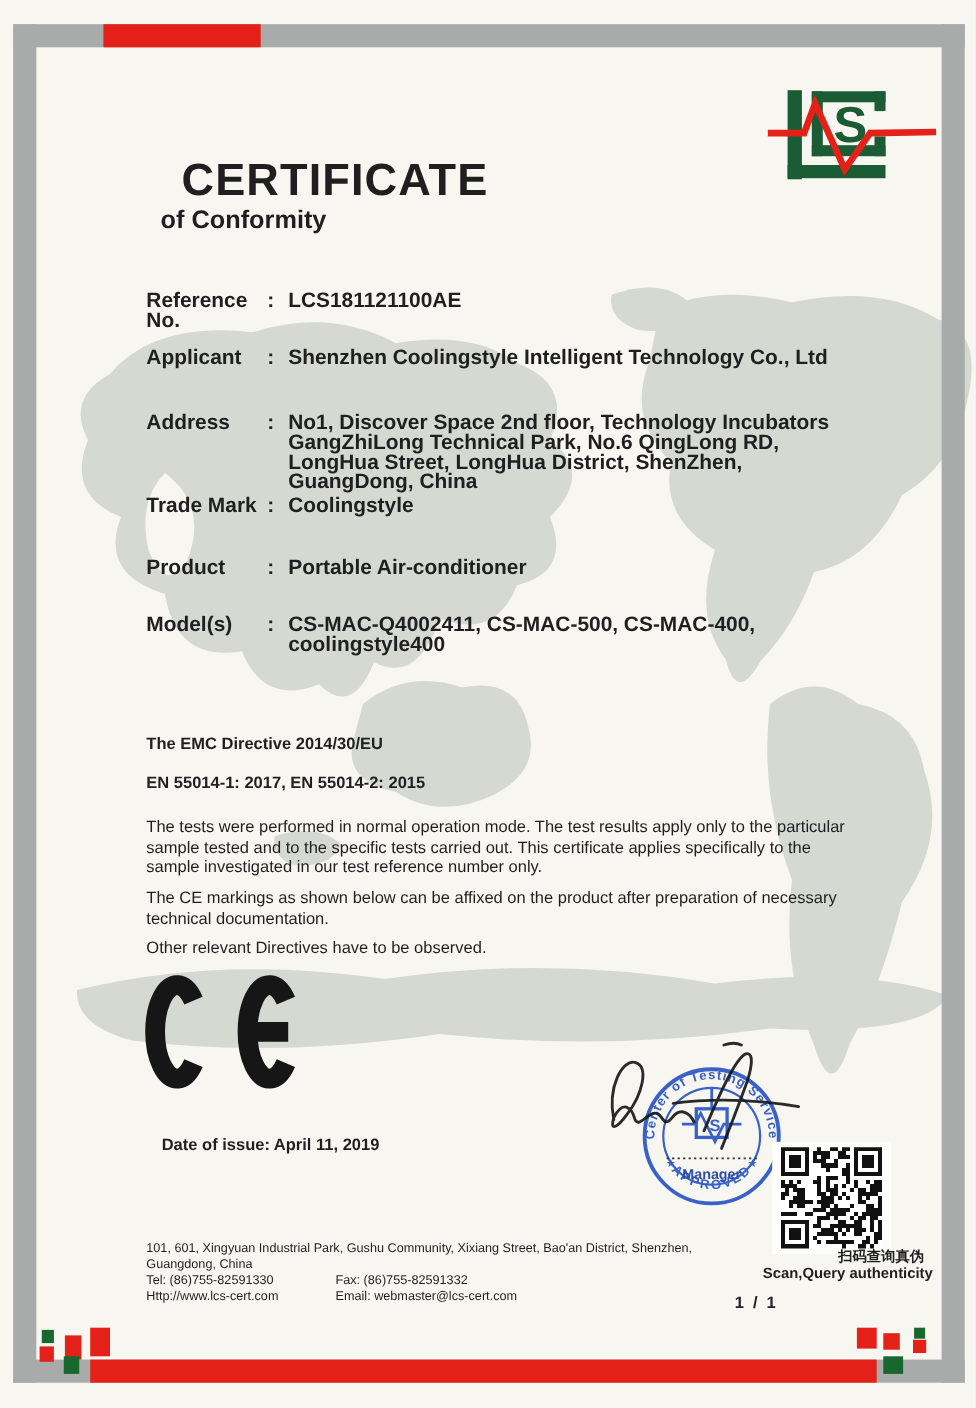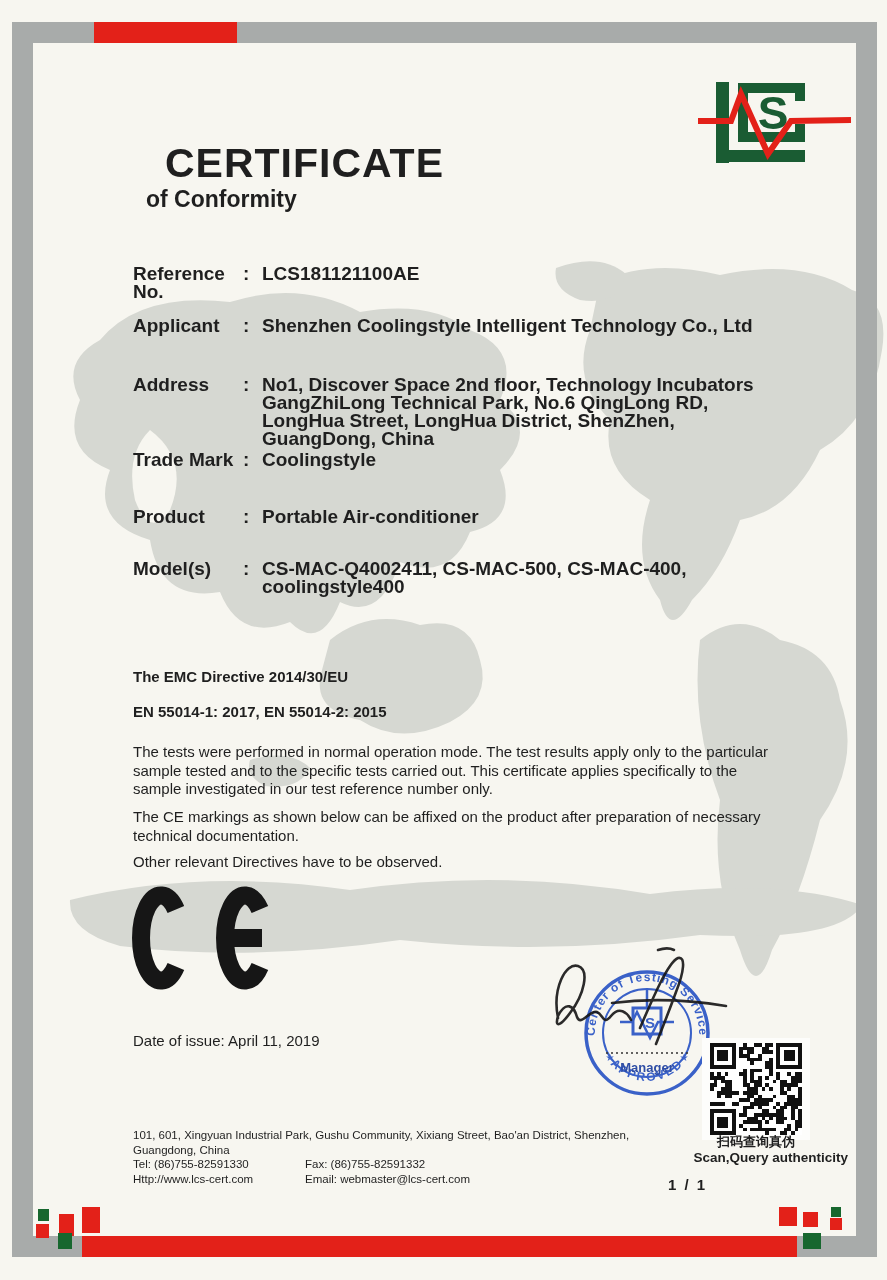--- a/index.html
+++ b/index.html
@@ -25,23 +25,23 @@
   
   .para{position:absolute;left:133px;width:652px;font-size:15px;line-height:18.5px;z-index:4;}
   .bold{font-weight:bold;}
   
   .footer{position:absolute;left:133px;top:1128px;width:600px;font-size:11.5px;line-height:14.6px;z-index:4;}
   .f2{display:flex;}
   .fc1{width:172px;}
   .pagenum{position:absolute;left:668px;top:1176px;font-size:15px;font-weight:bold;letter-spacing:2px;z-index:4;text-align:right;}
   
   .qr-bg{position:absolute;left:702px;top:1038px;width:108px;height:102px;background:#fdfdfb;z-index:5;}
-  .qr-cap-cn{position:absolute;left:672px;top:1133px;width:168px;text-align:center;font-size:13px;font-weight:bold;z-index:6;}
+  .qr-cap-cn{position:absolute;left:672px;top:1133px;width:168px;text-align:right;font-size:13px;font-weight:bold;z-index:6;}
   .qr-cap-en{position:absolute;left:664px;top:1150px;width:184px;text-align:right;font-size:13.5px;font-weight:bold;z-index:6;}
-  .date-line{position:absolute;left:133px;top:1032px;font-size:15px;font-weight:normal;z-index:6;}
+  .date-line{position:absolute;left:147px;top:1032px;font-size:15px;font-weight:bold;z-index:6;}
   .stamp-text{font-weight:bold;fill:#2b55c5;}
 </style>
 </head>
 <body>
 
 <div class="page">
 
   <svg class="map" width="887" height="1280" viewBox="0 0 887 1280">
     <g fill="#d6d8d2">
       <path d="M100,340 Q140,292 230,302 Q300,280 360,312 Q430,300 470,330 Q522,350 500,400 Q540,430 500,470 Q520,520 470,532 Q450,582 400,562 Q380,622 340,602 Q320,652 290,622 Q240,642 220,592 Q160,602 150,540 Q90,522 110,470 Q60,450 80,400 Q60,362 100,340 Z"></path>

